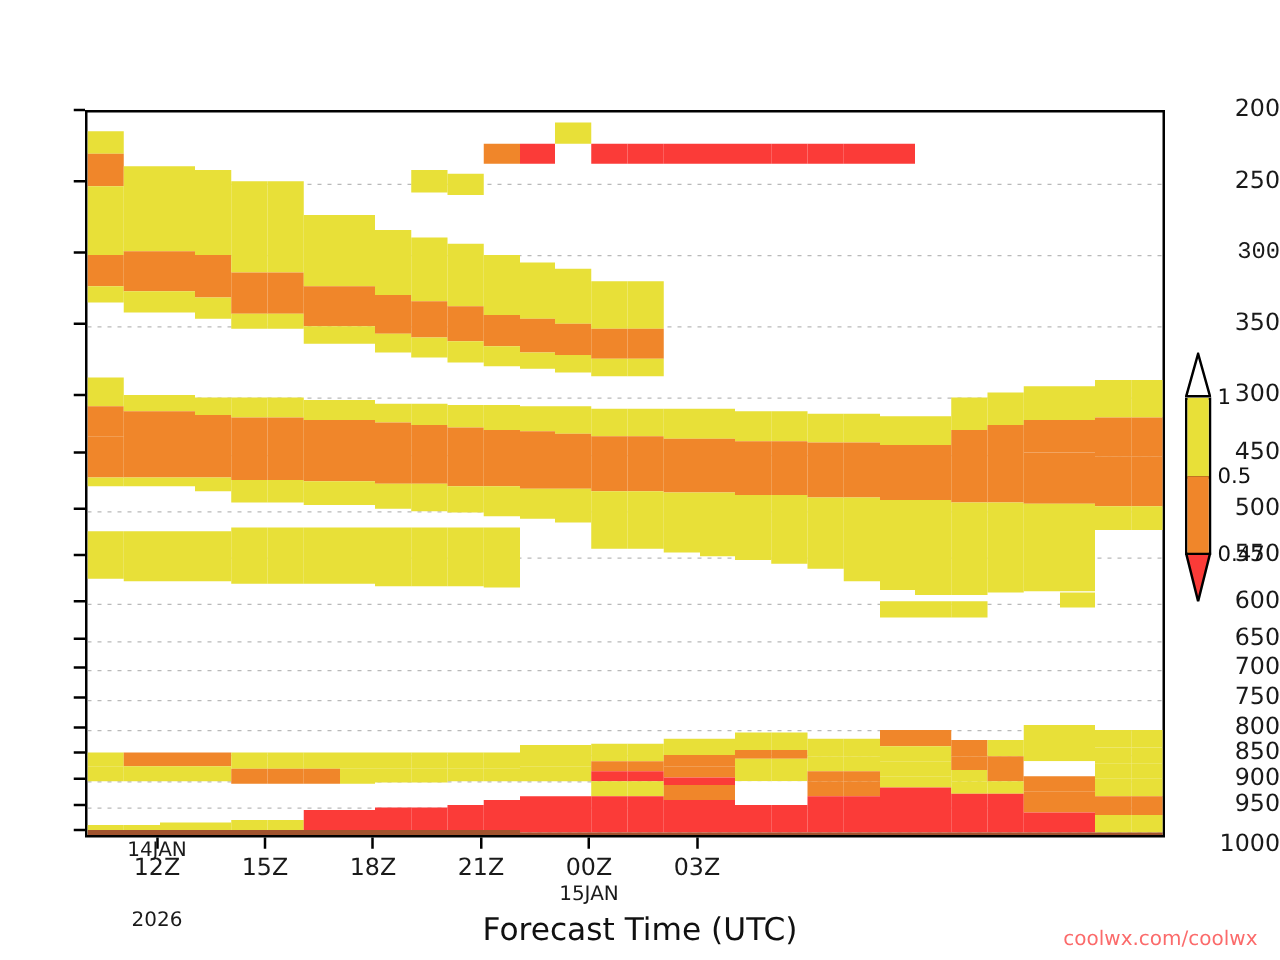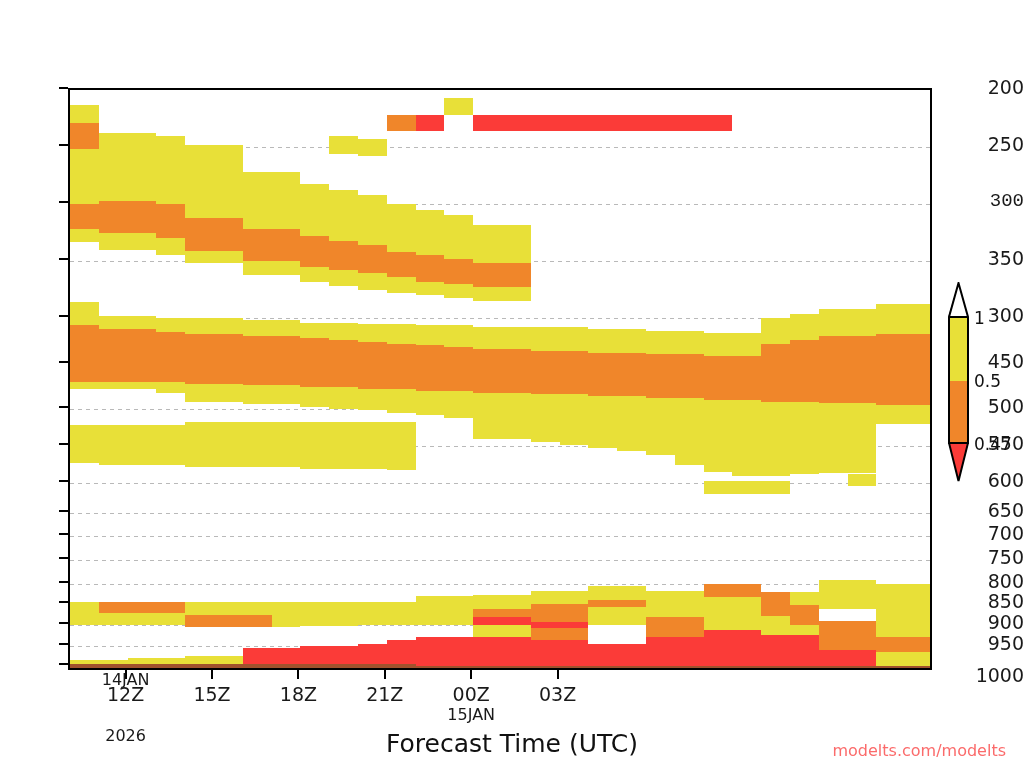--- a/index.html
+++ b/index.html
@@ -428,21 +428,21 @@
       <div class="xtick-mark" style="left: 383.8px;"></div>
       <div class="xtick-label" style="left: 384.8px; top: 683px;">21Z</div>
       <div class="xtick-mark" style="left: 470.2px;"></div>
       <div class="xtick-label" style="left: 471.2px; top: 683px;">00Z</div>
       <div class="xtick-sub" style="left: 471.2px; top: 705px;">15JAN</div>
       <div class="xtick-mark" style="left: 556.6px;"></div>
       <div class="xtick-label" style="left: 557.6px; top: 683px;">03Z</div>
     </div>
 
   <div class="xaxis-title">Forecast Time (UTC)</div>
-  <div class="watermark">modelts.com/modelts</div>
+  <div class="watermark">coolwx.com/coolwx</div>
 
   <div id="colorbar">
       <div class="cbar">
         <div class="cbar-seg" style="top: -2px; height: 63px; background: rgb(232, 224, 56); border-bottom: 2px solid rgb(0, 0, 0);"></div>
         <div class="cbar-seg" style="top: 61px; height: 63px; background: rgb(240, 134, 42);"></div>
       </div>
       <div class="cbar-tip" style="top: 284px; border-left: 10px solid transparent; border-right: 10px solid transparent; border-bottom: 34px solid rgb(255, 255, 255); width: 0px; filter: drop-shadow(rgb(0, 0, 0) 0px 0px 0px);"></div>
       <div style="position: absolute; left: 948px; top: 282px; width: 21px; height: 36px;"><svg width="21" height="36">
           <polygon points="10.5,1 20,35 1,35" fill="#fff" stroke="#000" stroke-width="2"></polygon>
         </svg></div>

